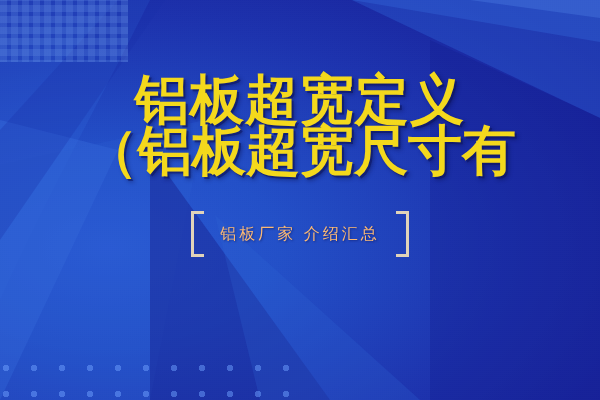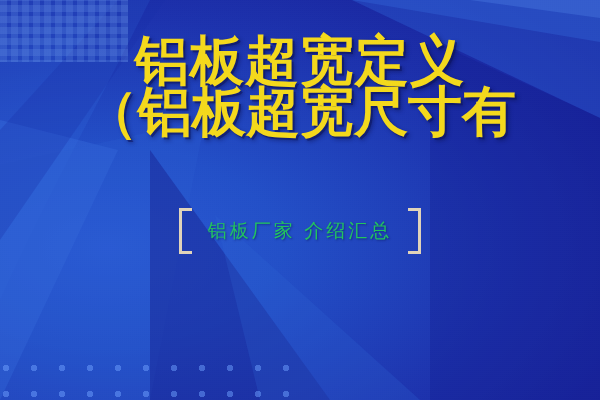--- a/index.html
+++ b/index.html
@@ -56,23 +56,22 @@
   }
 
   
   #content {
     position: absolute;
     inset: 0;
     display: flex;
     flex-direction: column;
     align-items: center;
     justify-content: flex-start;
-    padding-top: 32px;
+    padding-top: 71px;
     box-sizing: border-box;
-    gap: 36px;
   }
   #title {
     color: #f4d91c;
     font-size: 54px;
     line-height: 1.04;
     font-weight: bold;
     text-align: center;
     letter-spacing: 1px;
     text-shadow:
       2px 2px 0 rgba(12,20,95,0.55),
@@ -112,22 +111,22 @@
     width: 13px; height: 3px;
     box-shadow: 0 43px 0 0 #e1d4ba;
   }
   .bracket.right { transform: scaleX(-1); }
   .bracket.right::after {
     left: 0; top: 0;
     width: 13px; height: 3px;
     box-shadow: 0 43px 0 0 #e1d4ba;
   }
   #subtitle-text {
-    color: #22c55e;
-    font-size: 19px;
+    color: #fdba74;
+    font-size: 16px;
     letter-spacing: 3px;
     white-space: nowrap;
     text-shadow: 1px 1px 2px rgba(10,16,80,0.5);
   }
 
   
   #grain {
     position: absolute;
     inset: 0;
     opacity: .10;

